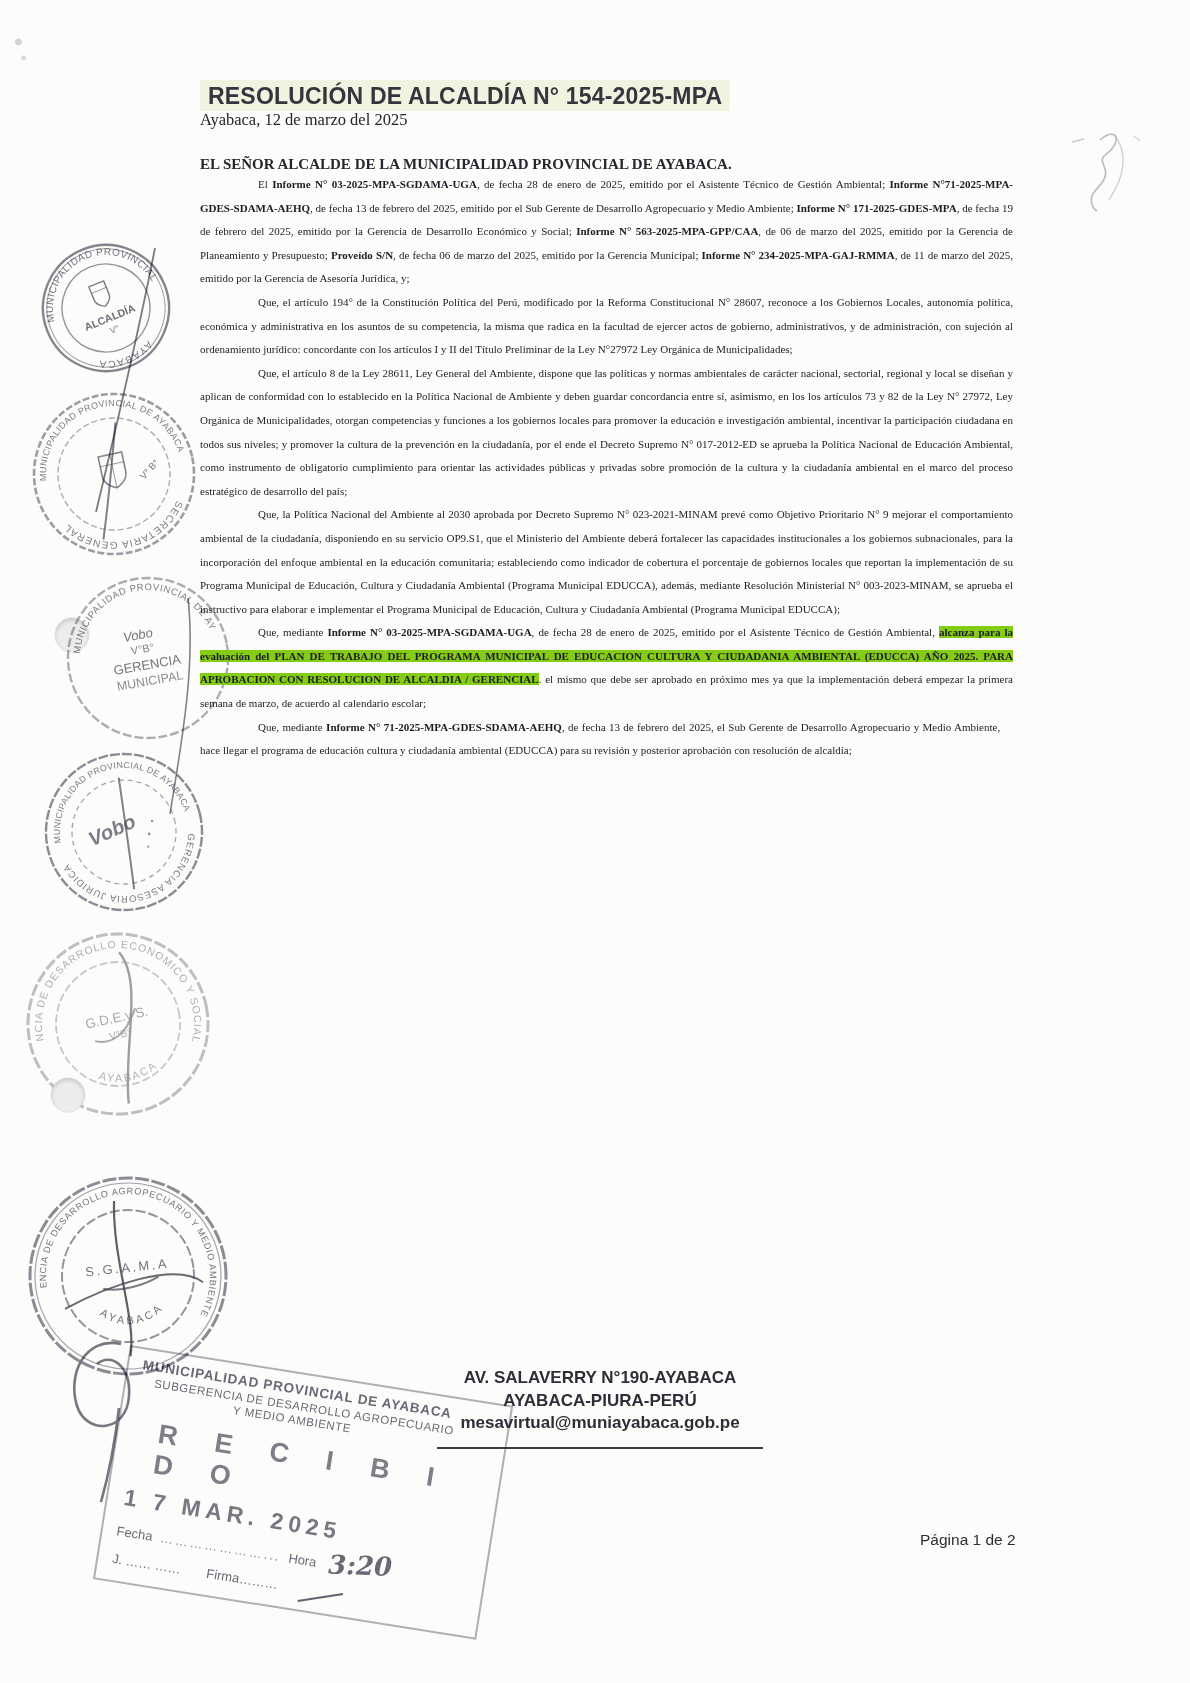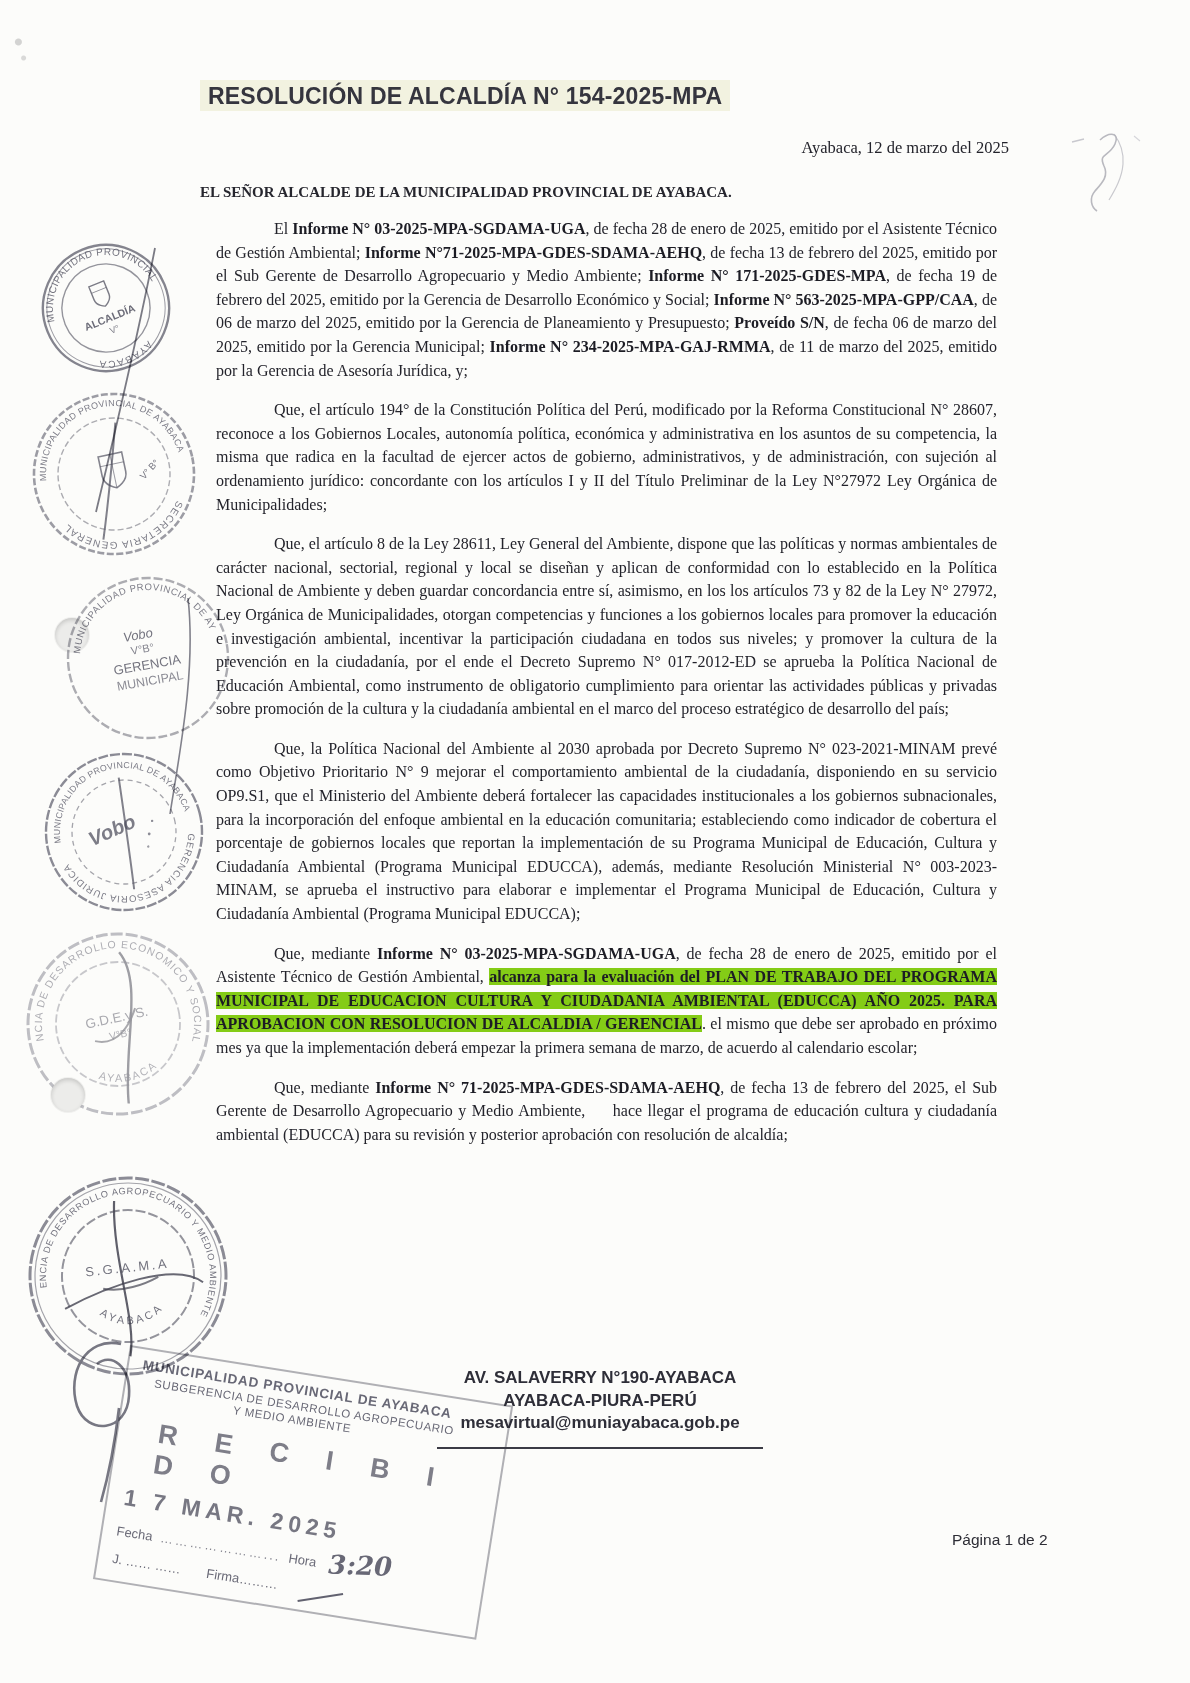--- a/index.html
+++ b/index.html
@@ -7,36 +7,36 @@
     position:relative; width:1190px; height:1683px; margin:0 auto;
     background:#fcfcfa; overflow:hidden;
     font-family:"Liberation Serif", serif; color:#23232b;
   }
   
   .doc{position:absolute; left:200px; top:0; width:813px;}
   .title{margin-top:83px; 
     font-family:"Liberation Sans", sans-serif; font-weight:700; font-size:23px;
     letter-spacing:.2px; color:#35353e;}
   .title .hl-title{background:#f2f2e0; padding:3px 8px 2px;}
-  .dateline{margin-top:28px; text-align:right; font-size:16.5px; padding-right:4px;}
+  .dateline{margin-top:0; text-align:left; font-size:16.5px; padding-right:4px;}
   .heading{margin-top:26px; font-weight:700; font-size:15px; color:#26262e;}
   .label{font-weight:700; font-size:16.8px; color:#26262e;}
   .vistos{margin:17px 0 0 58px;}
   .considerandos{margin:16px 0 0 44px;}
-  p.body{margin:16px; font-size:16px; line-height:23.6px; text-align:justify;
+  p.body{margin:0; font-size:11px; line-height:23.6px; text-align:justify;
     text-indent:58px; color:#23232b;}
   p.body b{color:#1c1c24;}
   .mt9{margin-top:9px;} .mt8{margin-top:8px;} .mt14{margin-top:14px;}
   .hl{background:#84cc16;}
   
   .addr{position:absolute; left:437px; top:1367px; width:326px; text-align:center;
     font-family:"Liberation Sans", sans-serif; font-weight:700; font-size:17px;
     line-height:22.5px; color:#2e2e38;}
   .addr .email{display:block; border-bottom:2.5px solid #3b3b45; padding-bottom:12px;}
-  .pagenum{position:absolute; left:952px; top:1531px;
+  .pagenum{position:absolute; left:920px; top:1531px;
     font-family:"Liberation Sans", sans-serif; font-size:15.5px; color:#2d2d35;}
   
   .stamp{position:absolute; mix-blend-mode:multiply;}
   .stamp svg text{font-family:"Liberation Sans", sans-serif; fill:#5d5d6c;}
   .punch{position:absolute; width:34px; height:34px; border-radius:50%;
     background:#ececea; box-shadow:inset 0 2px 4px rgba(0,0,0,.16), 0 0 0 1px rgba(0,0,0,.05);}
   .recibido{position:absolute; left:130px; top:1345px; width:360px; padding:8px 10px 14px 14px;
     border:2px solid rgba(88,88,102,.5); transform:rotate(9deg); transform-origin:top left;
     color:#5c5c6c; mix-blend-mode:multiply; opacity:.92;
     font-family:"Liberation Sans", sans-serif;}

